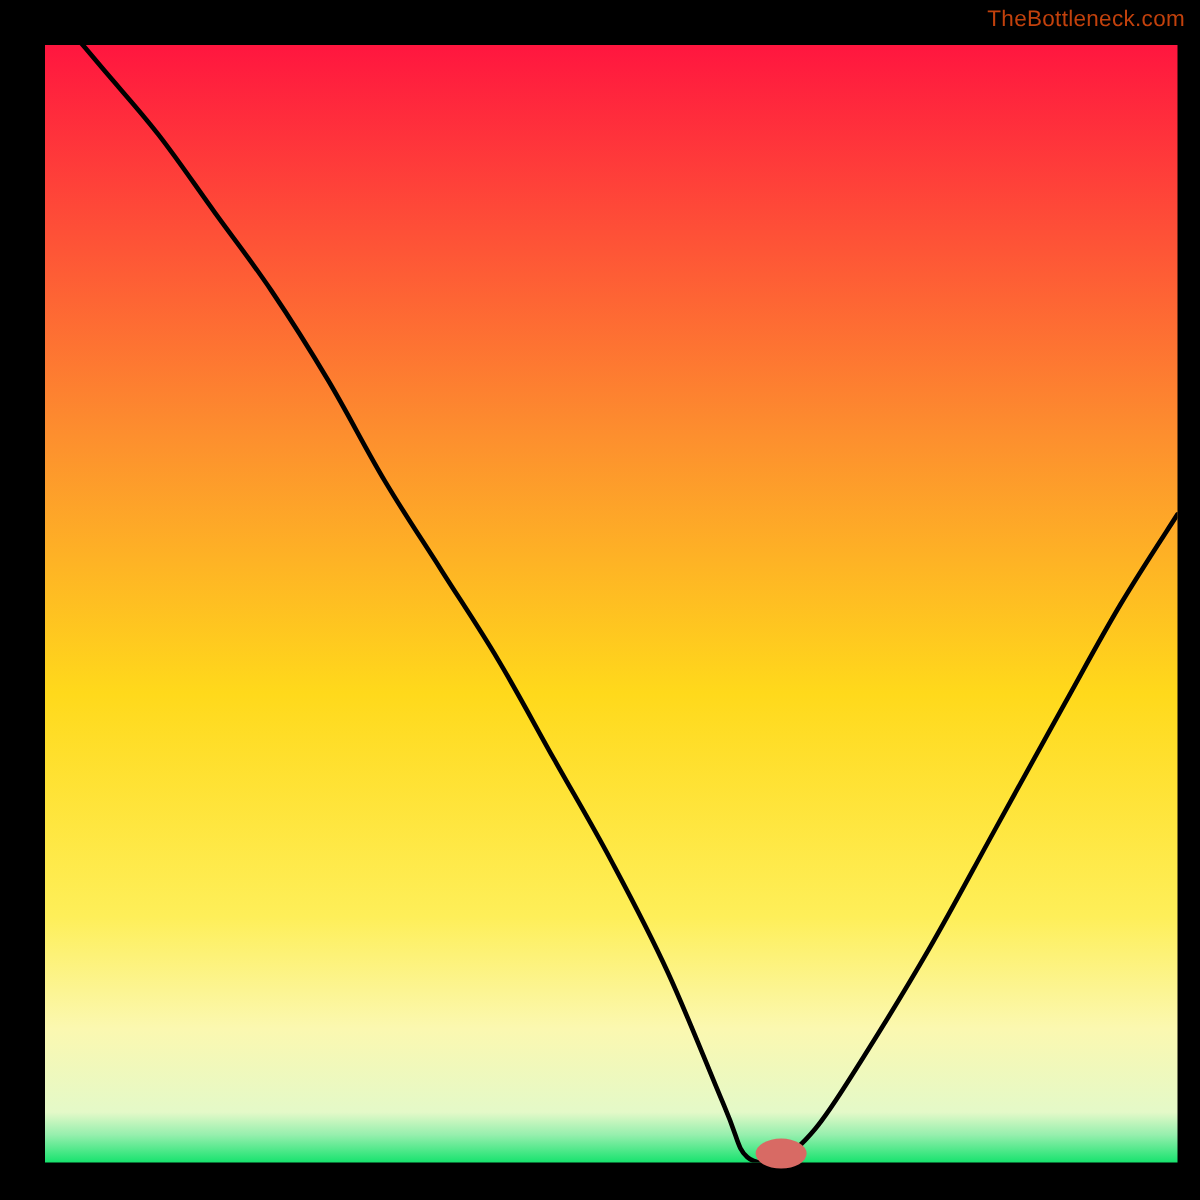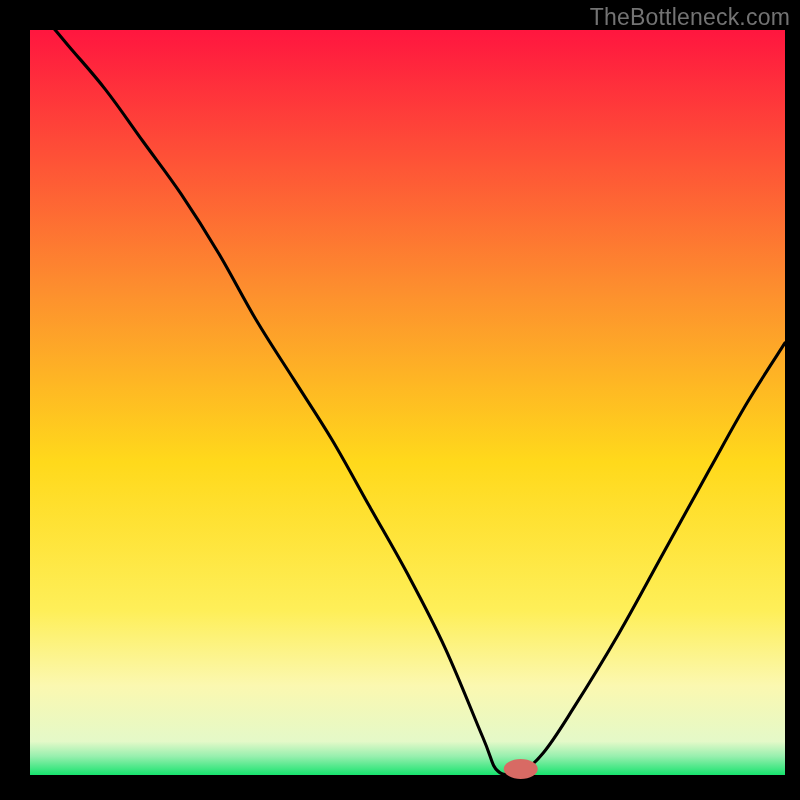--- a/index.html
+++ b/index.html
@@ -14,22 +14,22 @@
     position: relative;
     width: 800px;
     height: 800px;
     background: #000;
   }
   .watermark {
     position: absolute;
     top: 4px;
     right: 10px;
     font-family: Arial, Helvetica, sans-serif;
-    font-size: 23px;
-    color: #737373;
+    font-size: 15px;
+    color: #c2410c;
     letter-spacing: 0.2px;
     font-weight: 500;
   }
   svg {
     position: absolute;
     left: 0;
     top: 0;
   }
 </style>
 </head>

